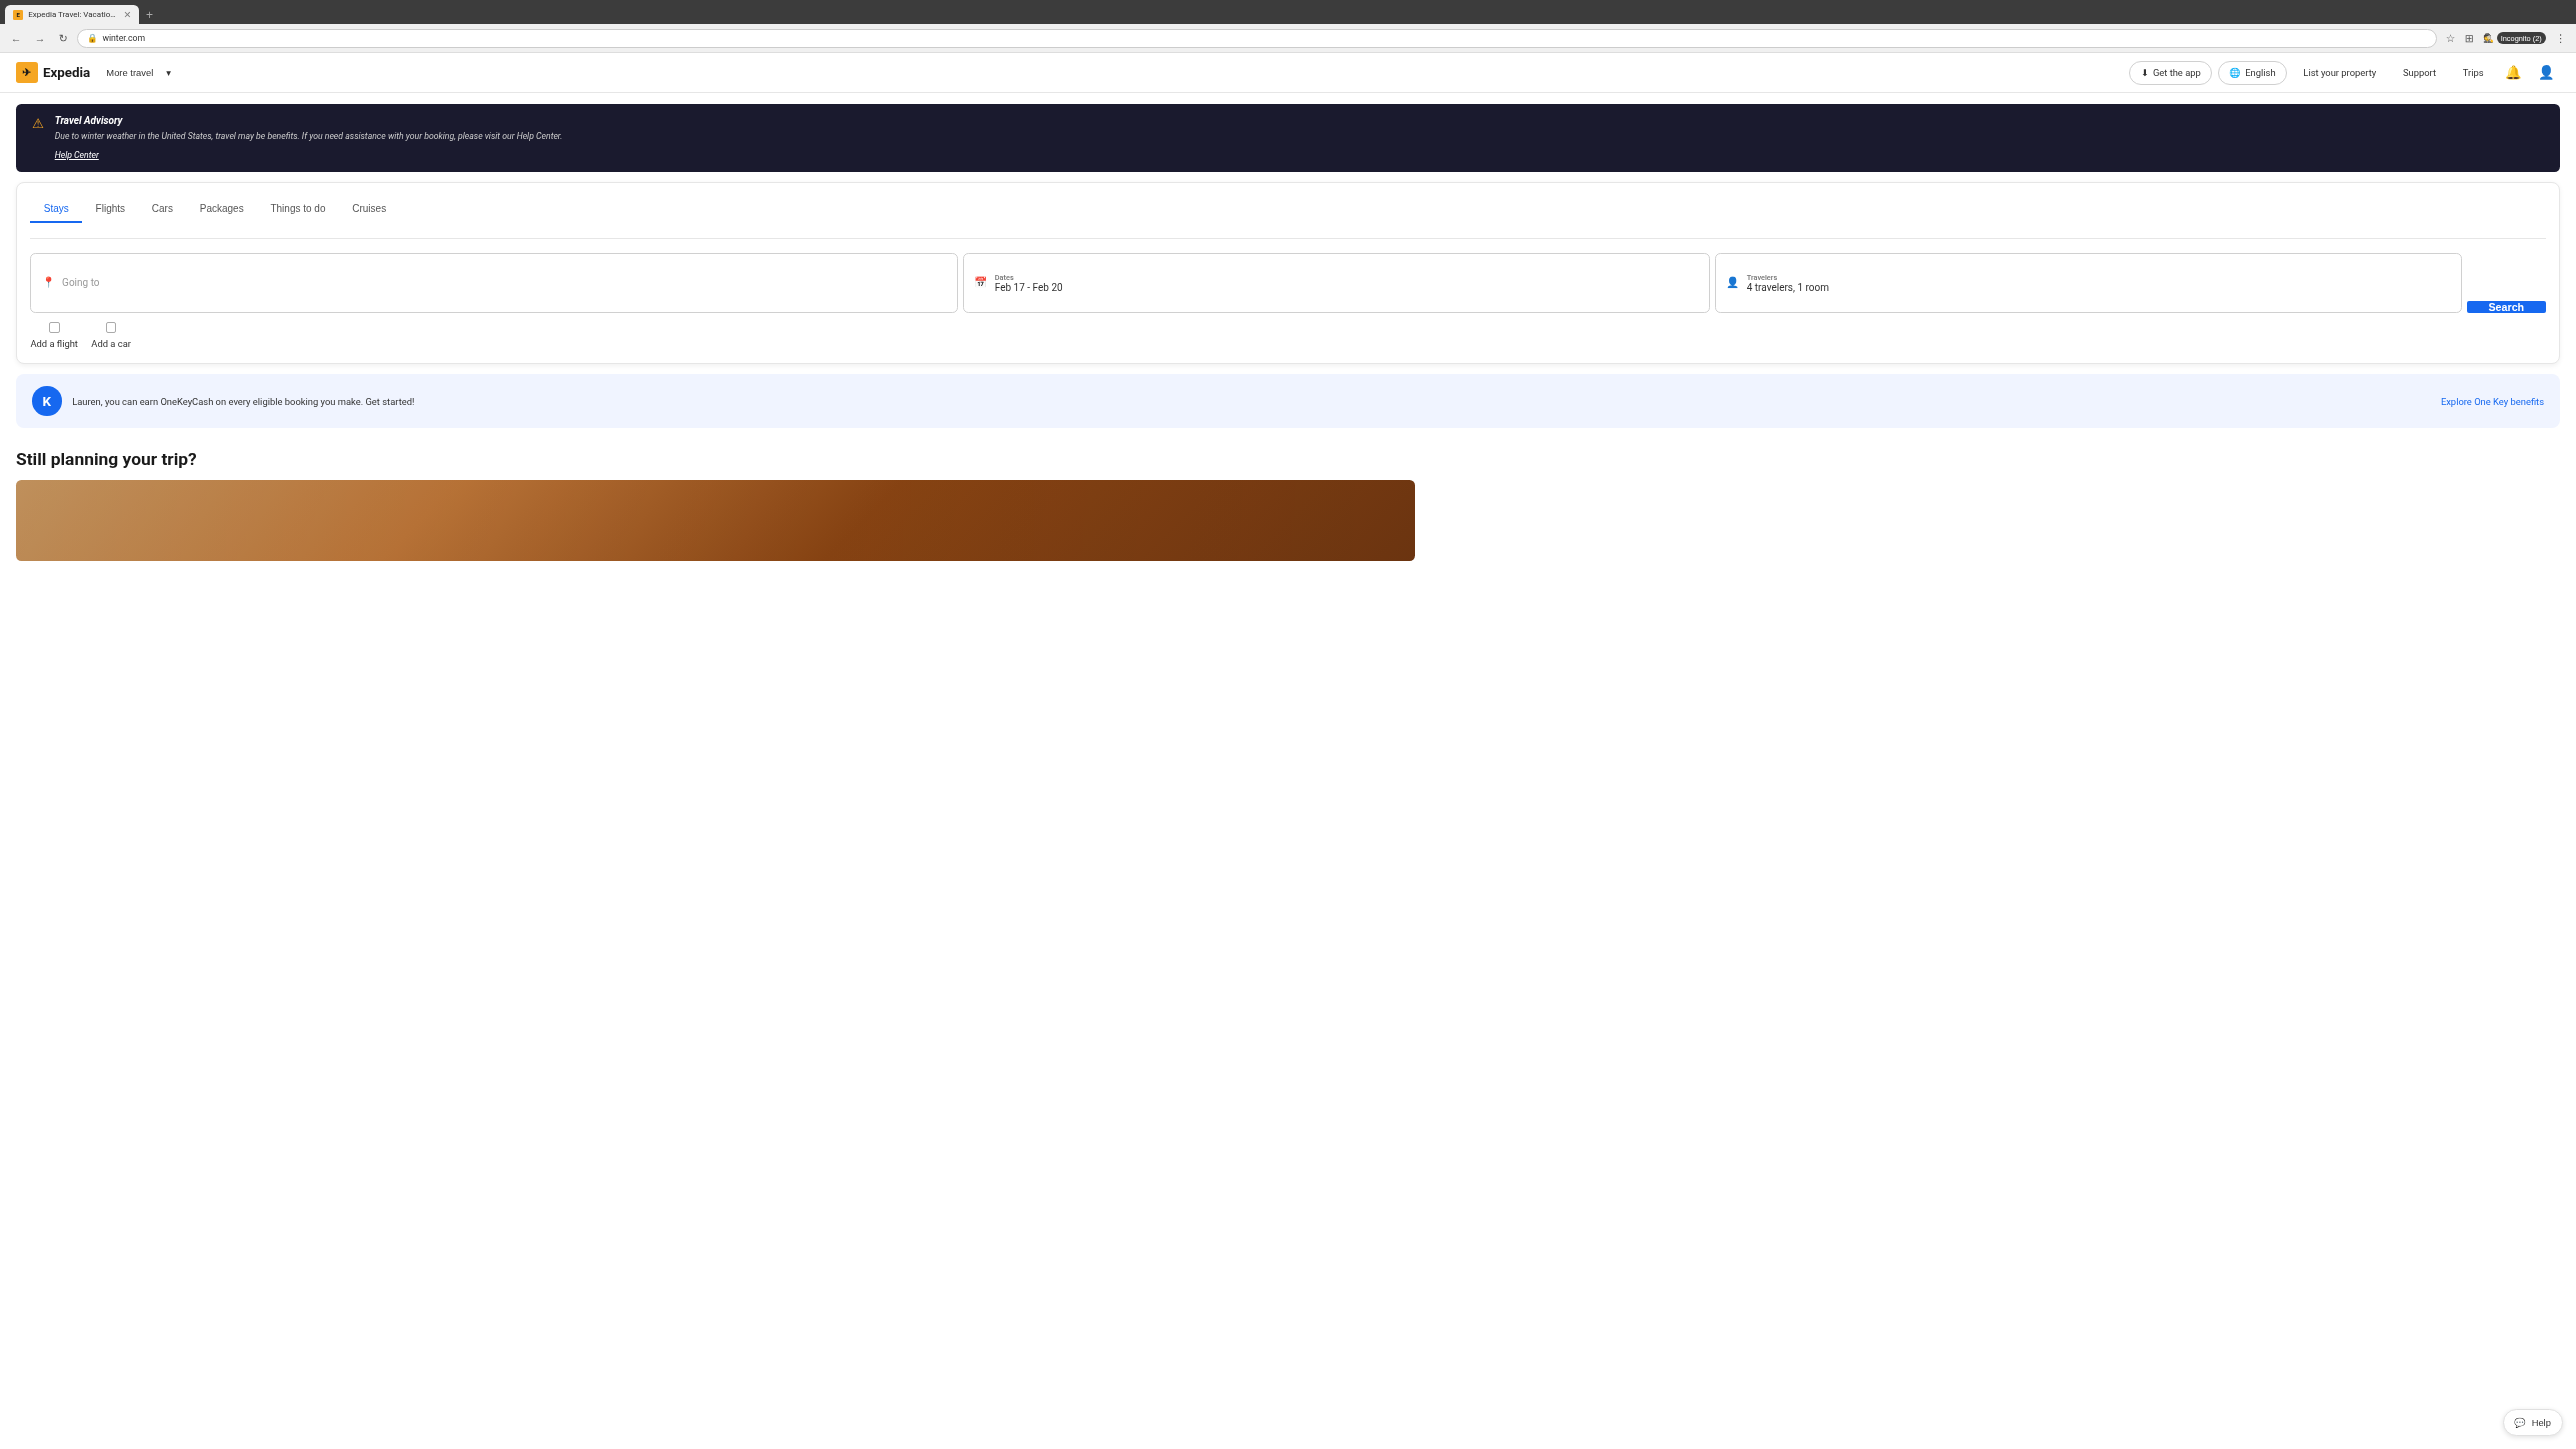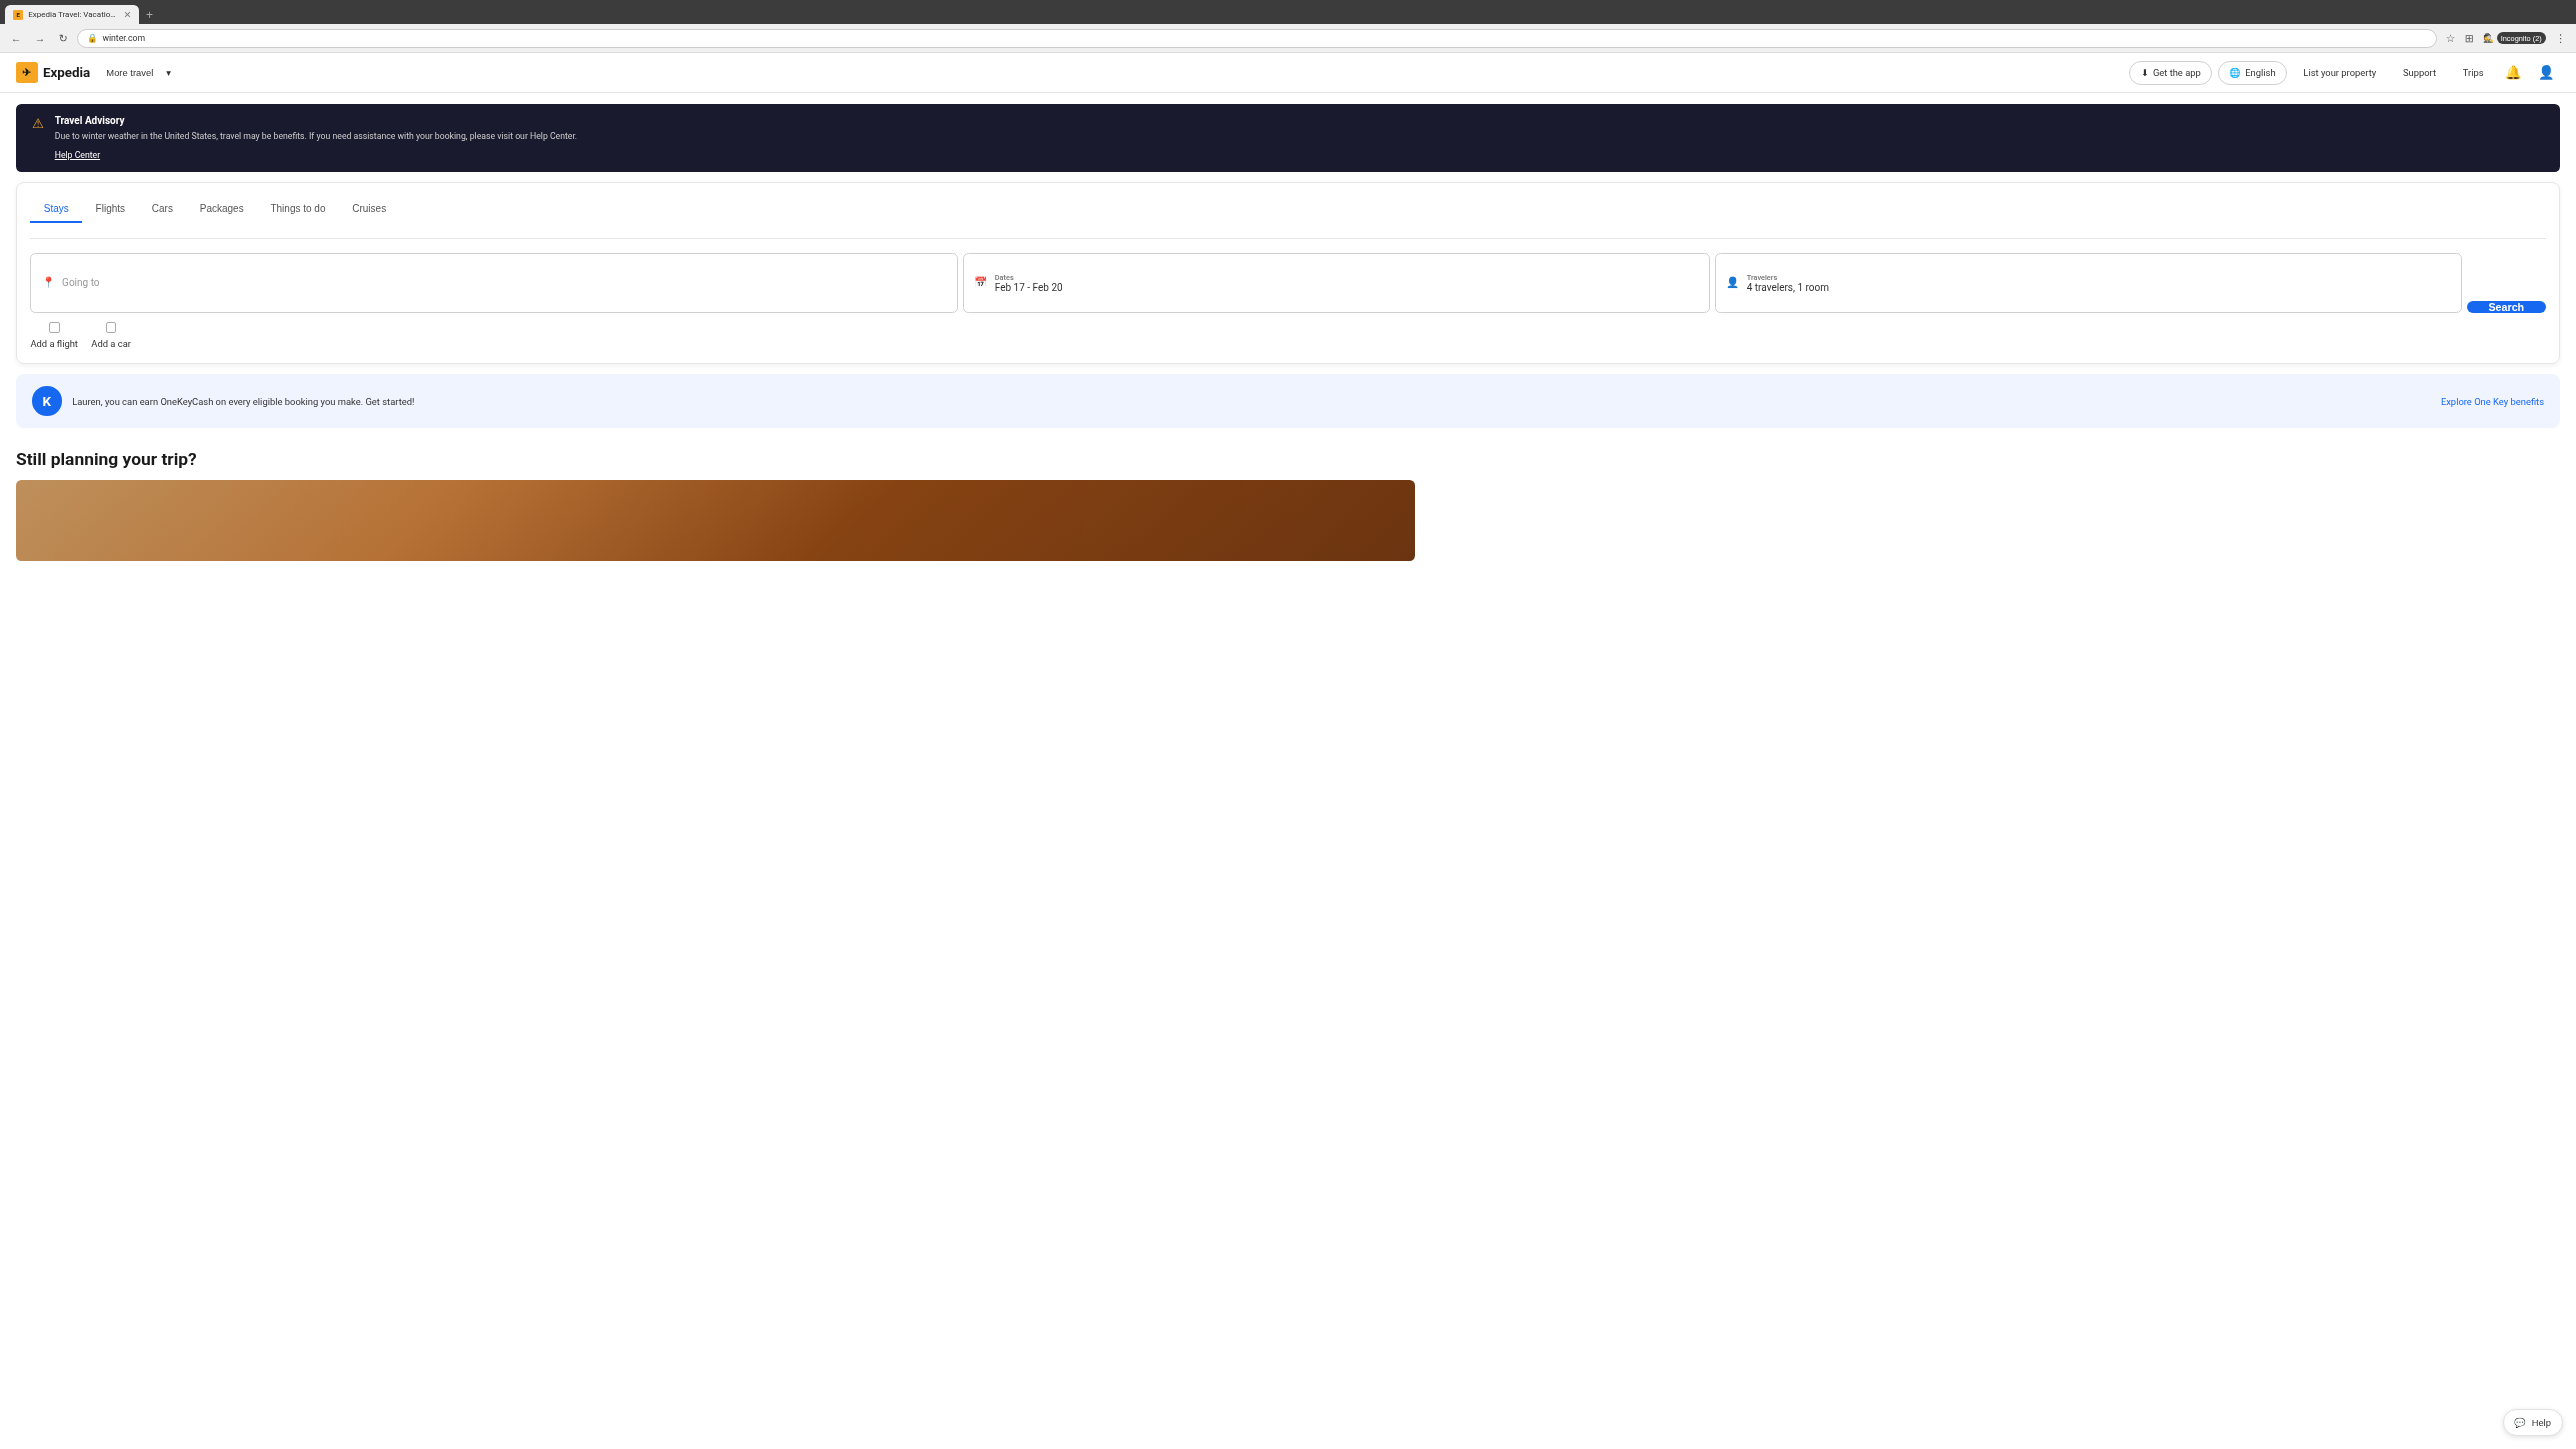--- a/index.html
+++ b/index.html
@@ -33,38 +33,38 @@
     .header-spacer { flex: 1; }
     .header-actions { display: flex; align-items: center; gap: 5.4px; }
     .header-btn { display: flex; align-items: center; gap: 4px; background: none; border: 0.7px solid #d0d0d0; border-radius: 13.4px; padding: 5.4px 10.7px; cursor: pointer; font-size: 9.4px; color: #333; text-decoration: none; }
     .header-btn-plain { border: none; }
     .header-icon-btn { background: none; border: none; cursor: pointer; padding: 5.4px; border-radius: 50%; font-size: 13.4px; color: #333; }
     .incognito-badge { background: #3c3c3c; color: white; border-radius: 6.7px; padding: 1.3px 4px; font-size: 7.4px; }
 
     
     .advisory-banner { background: #1a1a2e; color: white; padding: 10.7px 16px; display: flex; align-items: flex-start; gap: 10.7px; margin: 10.7px 16px; border-radius: 5.4px; }
     .advisory-icon { font-size: 13.4px; color: #f5a623; flex-shrink: 0; margin-top: 1.3px; }
-    .advisory-content { flex: 1; }
+    .advisory-content { flex: 1; font-style: italic; }
     .advisory-title { font-size: 10px; font-weight: 700; margin-bottom: 4px; }
     .advisory-text { font-size: 8.7px; color: #ccc; margin-bottom: 5.4px; line-height: 1.5; }
     .advisory-link { color: white; font-size: 8.7px; text-decoration: underline; cursor: pointer; }
 
     
     .search-widget { background: white; border: 0.7px solid #e6e6e6; border-radius: 8px; margin: 10.7px 16px; padding: 13.4px; box-shadow: 0 1.3px 5.4px rgba(0,0,0,0.06); }
     .search-tabs { display: flex; gap: 0; border-bottom: 0.7px solid #e6e6e6; margin-bottom: 13.4px; padding-bottom: 16px; }
     .search-tab { background: none; border: none; cursor: pointer; font-size: 10px; color: #555; padding: 6.7px 13.4px; border-bottom: 2px solid transparent; margin-bottom: -0.7px; }
     .search-tab.active { color: #1668f0; border-bottom-color: #1668f0; font-weight: 500; }
     .search-form { display: flex; gap: 5.4px; align-items: stretch; }
     .search-field { display: flex; align-items: center; gap: 6.7px; border: 0.7px solid #d0d0d0; border-radius: 5.4px; padding: 8px 10.7px; background: white; flex: 1; cursor: pointer; }
     .search-field-icon { color: #555; font-size: 10.7px; flex-shrink: 0; }
     .search-field-content { flex: 1; }
     .search-field-label { font-size: 7.4px; color: #757575; font-weight: 500; display: block; }
     .search-field-value { font-size: 10px; color: #333; }
     .search-field-placeholder { font-size: 10px; color: #999; }
-    .search-btn { background: #1668f0; color: white; border: none; border-radius: 9px; padding: 0 21.5px; font-size: 10.7px; font-weight: 600; cursor: pointer; white-space: nowrap; min-width: 67px; margin-top: 48px; }
+    .search-btn { background: #1668f0; color: white; border: none; border-radius: 2px; padding: 0 21.5px; font-size: 10.7px; font-weight: 600; cursor: pointer; white-space: nowrap; min-width: 67px; margin-top: 48px; }
     .search-options { display: flex; gap: 13.4px; margin-top: 9.4px; align-items: center; }
     .search-option { display: flex; align-items: center; gap: 5.4px; cursor: pointer; font-size: 9.4px; color: #333; flex-direction: column; }
     .checkbox { width: 10.7px; height: 10.7px; border: 1.3px solid #aaa; border-radius: 2px; display: inline-block; flex-shrink: 0; }
 
     
     .onekey-banner { background: #f0f4ff; border-radius: 8px; margin: 10.7px 16px; padding: 12px 16px; display: flex; align-items: center; gap: 10.7px; }
     .onekey-avatar { width: 29.5px; height: 29.5px; background: #1668f0; border-radius: 50%; display: flex; align-items: center; justify-content: center; color: white; font-size: 13.4px; font-weight: 700; flex-shrink: 0; }
     .onekey-text { flex: 1; font-size: 9.4px; color: #333; }
     .onekey-link { color: #1668f0; font-size: 9.4px; text-decoration: none; cursor: pointer; white-space: nowrap; }
 

